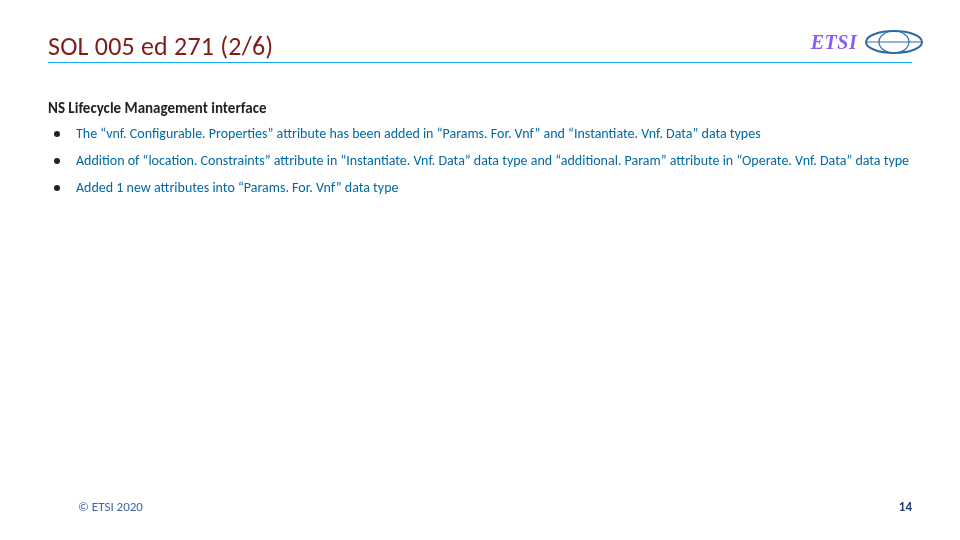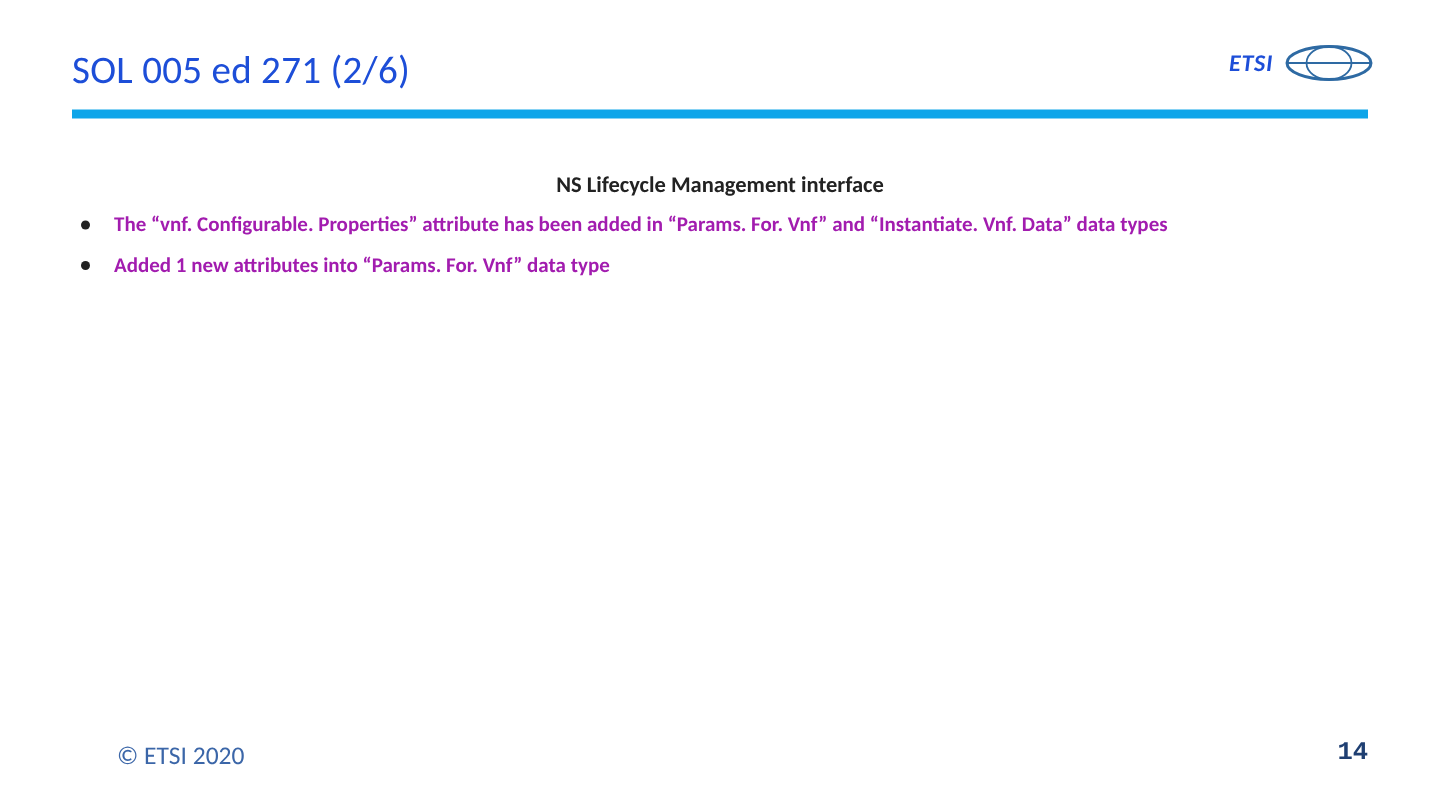--- a/index.html
+++ b/index.html
@@ -4,64 +4,63 @@
   <style>
     * { margin:0; padding:0; box-sizing:border-box; }
     body {
       width:960px; height:540px;
       font-family:Calibri, "Segoe UI", Arial, sans-serif;
       background:#fff; color:#222; position:relative;
     }
     .slide { padding:30px 48px 0 48px; }
     .header { position:relative; }
     .title {
-      font-size:26px; font-weight:400; color:#1d4ed8;
-      letter-spacing:0.2px; padding-bottom:11px;
-      border-bottom:6px solid #0ea5e9;
+      font-size:26px; font-weight:400; color:#7f1d1d;
+      letter-spacing:0.2px; padding-bottom:0;
+      border-bottom:1px solid #0ea5e9;
     }
     .logo {
       position:absolute; top:24px; right:32px;
       width:120px; height:36px;
       display:flex; align-items:center; justify-content:center;
       gap:6px;
     }
     .logo-text {
-      color:#1d4ed8; font-weight:700; font-style:italic;
-      font-size:16px; letter-spacing:0.5px;
+      color:#8b5cf6; font-weight:700; font-style:italic;
+      font-size:20px; letter-spacing:0.5px;font-family:Liberation Serif, serif;
     }
     .logo-mark {
       width:62px; height:26px; position:relative;
     }
     .logo-mark svg { width:100%; height:100%; display:block; }
 
     .body { margin-top:36px; }
     .section-heading {
       font-size:15px; font-weight:700; color:#222;
       margin-bottom:8px;
-      text-align:center;
     }
     ul.bullets { list-style:none; }
     ul.bullets > li {
       position:relative; padding-left:28px;
-      font-size:14px; font-weight:700; color:#a21caf;
+      font-size:14px; font-weight:400; color:#0369a1;
       line-height:1.28; margin-bottom:9px;
     }
     ul.bullets > li::before {
       content:""; position:absolute; left:6px; top:6px;
       width:6px; height:6px; background:#222; border-radius:50%;
     }
 
     .footer {
       position:absolute; left:0; right:0; bottom:26px;
       display:flex; justify-content:space-between;
       padding:0 48px 0 78px;
-      font-size:17px;
+      font-size:13px;
     }
     .copyright { color:#3b66a8; }
-    .pagenum { color:#1f3f72; font-weight:600;font-family:Liberation Mono, monospace; }
+    .pagenum { color:#1f3f72; font-weight:600; }
   </style>
 </head>
 <body>
 
 <div class="logo">
   <span class="logo-text">ETSI</span>
   <span class="logo-mark">
     <svg viewBox="0 0 62 26">
       <ellipse cx="31" cy="13" rx="28" ry="11" fill="none" stroke="#2e6aa3" stroke-width="2"></ellipse>
       <ellipse cx="31" cy="13" rx="15" ry="11" fill="none" stroke="#2e6aa3" stroke-width="1.2"></ellipse>
@@ -71,20 +70,21 @@
 </div>
 
 <div class="slide">
   <div class="header">
     <h1 class="title">SOL 005 ed 271 (2/6)</h1>
   </div>
   <div class="body">
     <div class="section-heading">NS Lifecycle Management interface</div>
     <ul class="bullets">
       <li>The “vnf. Configurable. Properties” attribute has been added in “Params. For. Vnf” and “Instantiate. Vnf. Data” data types</li>
+      <li>Addition of “location. Constraints” attribute in “Instantiate. Vnf. Data” data type and “additional. Param” attribute in “Operate. Vnf. Data” data type</li>
       <li>Added 1 new attributes into “Params. For. Vnf” data type</li>
     </ul>
   </div>
 </div>
 
 <div class="footer">
   <span class="copyright">© ETSI 2020</span>
   <span class="pagenum">14</span>
 </div>
 

